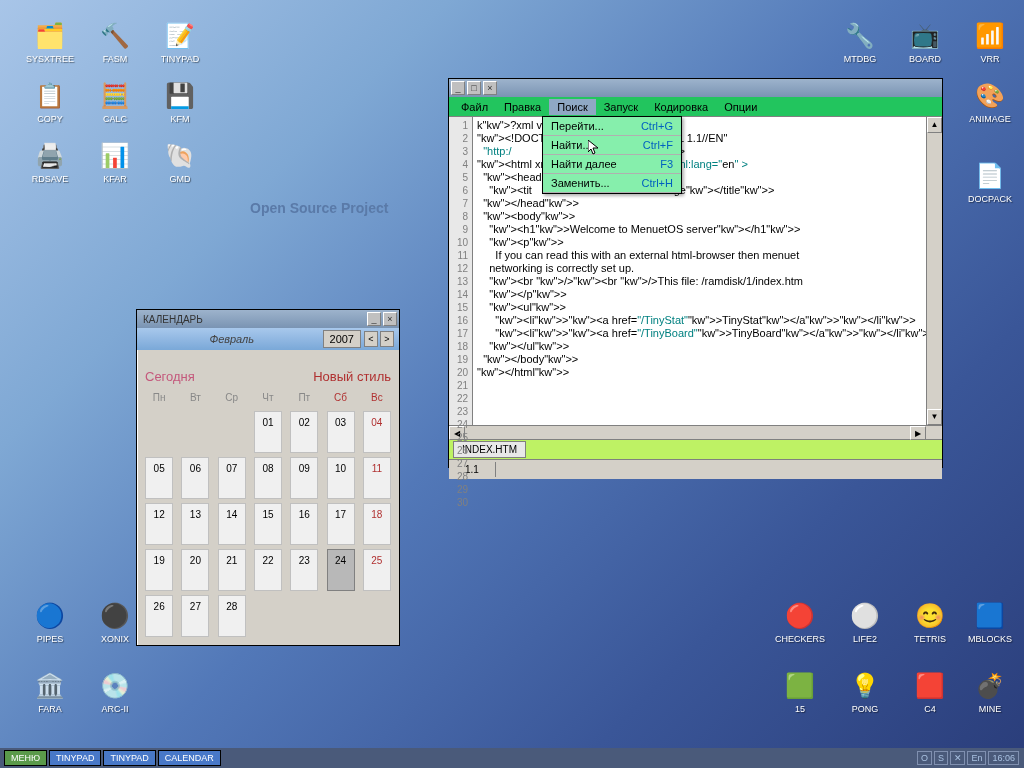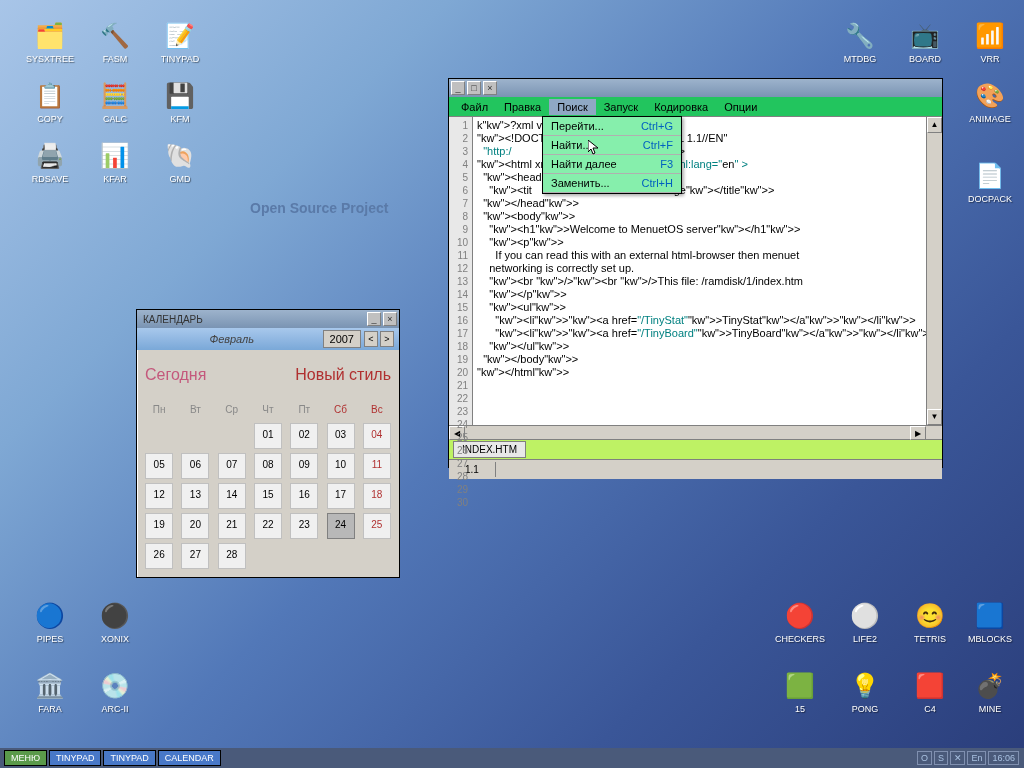--- a/index.html
+++ b/index.html
@@ -29,29 +29,29 @@
 .scrollbar-v{width:16px;background:#d4d0c8;border-left:1px solid #808080;}
 .scroll-btn{height:16px;width:100%;background:#d4d0c8;border:1px solid #808080;border-top-color:#fff;border-left-color:#fff;font-size:8px;text-align:center;line-height:14px;}
 .tabs{height:20px;background:#bef264;display:flex;align-items:center;padding:0 4px;border-top:1px solid #808080;}
 .tab{padding:2px 8px;font-size:10px;background:#e8e8e8;border:1px solid #808080;}
 .statusbar{height:20px;background:#d4d0c8;display:flex;align-items:center;font-size:10px;border-top:1px solid #808080;}
 .status-cell{padding:2px 16px;border-right:1px solid #808080;}
 .cal-header{height:22px;background:linear-gradient(#a8c8ec,#7aa8d8);display:flex;align-items:center;font-size:11px;padding:0 4px;}
 .cal-month{flex:1;text-align:center;font-style:italic;color:#444;}
 .cal-year{background:#d4d0c8;padding:2px 6px;border:1px solid #808080;margin-right:2px;}
 .cal-nav-btn{width:14px;height:16px;background:#d4d0c8;border:1px solid #808080;text-align:center;line-height:14px;font-size:9px;cursor:pointer;margin:0 1px;}
-.cal-row{display:flex;justify-content:space-between;padding:16px 8px;font-size:16px;}
+.cal-row{display:flex;justify-content:space-between;padding:4px 8px;font-size:13px;margin-top:15px;}
 .cal-today-label{color:#c4587c;}
 .cal-style-label{color:#b03030;}
 .cal-dayheader{display:flex;justify-content:space-around;padding:4px 4px;font-size:10px;color:#888;}
 .cal-dayheader-cell{width:28px;text-align:center;}
 .cal-dayheader-cell.weekend{color:#b03030;}
 .cal-grid{padding:4px;}
 .cal-week{display:flex;justify-content:space-around;margin-bottom:4px;}
-.cal-day{width:28px;height:26px;background:#f0f0f0;border:1px solid #c0c0c0;text-align:center;line-height:22px;font-size:10px;cursor:pointer;}
+.cal-day{width:28px;height:42px;background:#f0f0f0;border:1px solid #c0c0c0;text-align:center;line-height:22px;font-size:10px;cursor:pointer;}
 .cal-day.empty{background:transparent;border:none;}
 .cal-day.today{background:#b8b8b8;border-color:#808080;}
 .cal-day.sunday{color:#b03030;}
 .taskbar{position:absolute;bottom:0;left:0;right:0;height:20px;background:#4a5a7a;display:flex;align-items:center;padding:0 4px;font-size:10px;}
 .taskbar-btn{padding:2px 6px;margin-right:2px;border:1px solid #000;cursor:pointer;color:#fff;font-size:9px;}
 .taskbar-menu{background:#5a9a4a;}
 .taskbar-task{background:#4878c8;}
 .taskbar-spacer{flex:1;}
 .tray-item{padding:1px 3px;border:1px solid #8090b0;margin:0 1px;font-size:9px;color:#a8c0e0;}
 .cursor-arrow{position:absolute;pointer-events:none;z-index:1000;}

